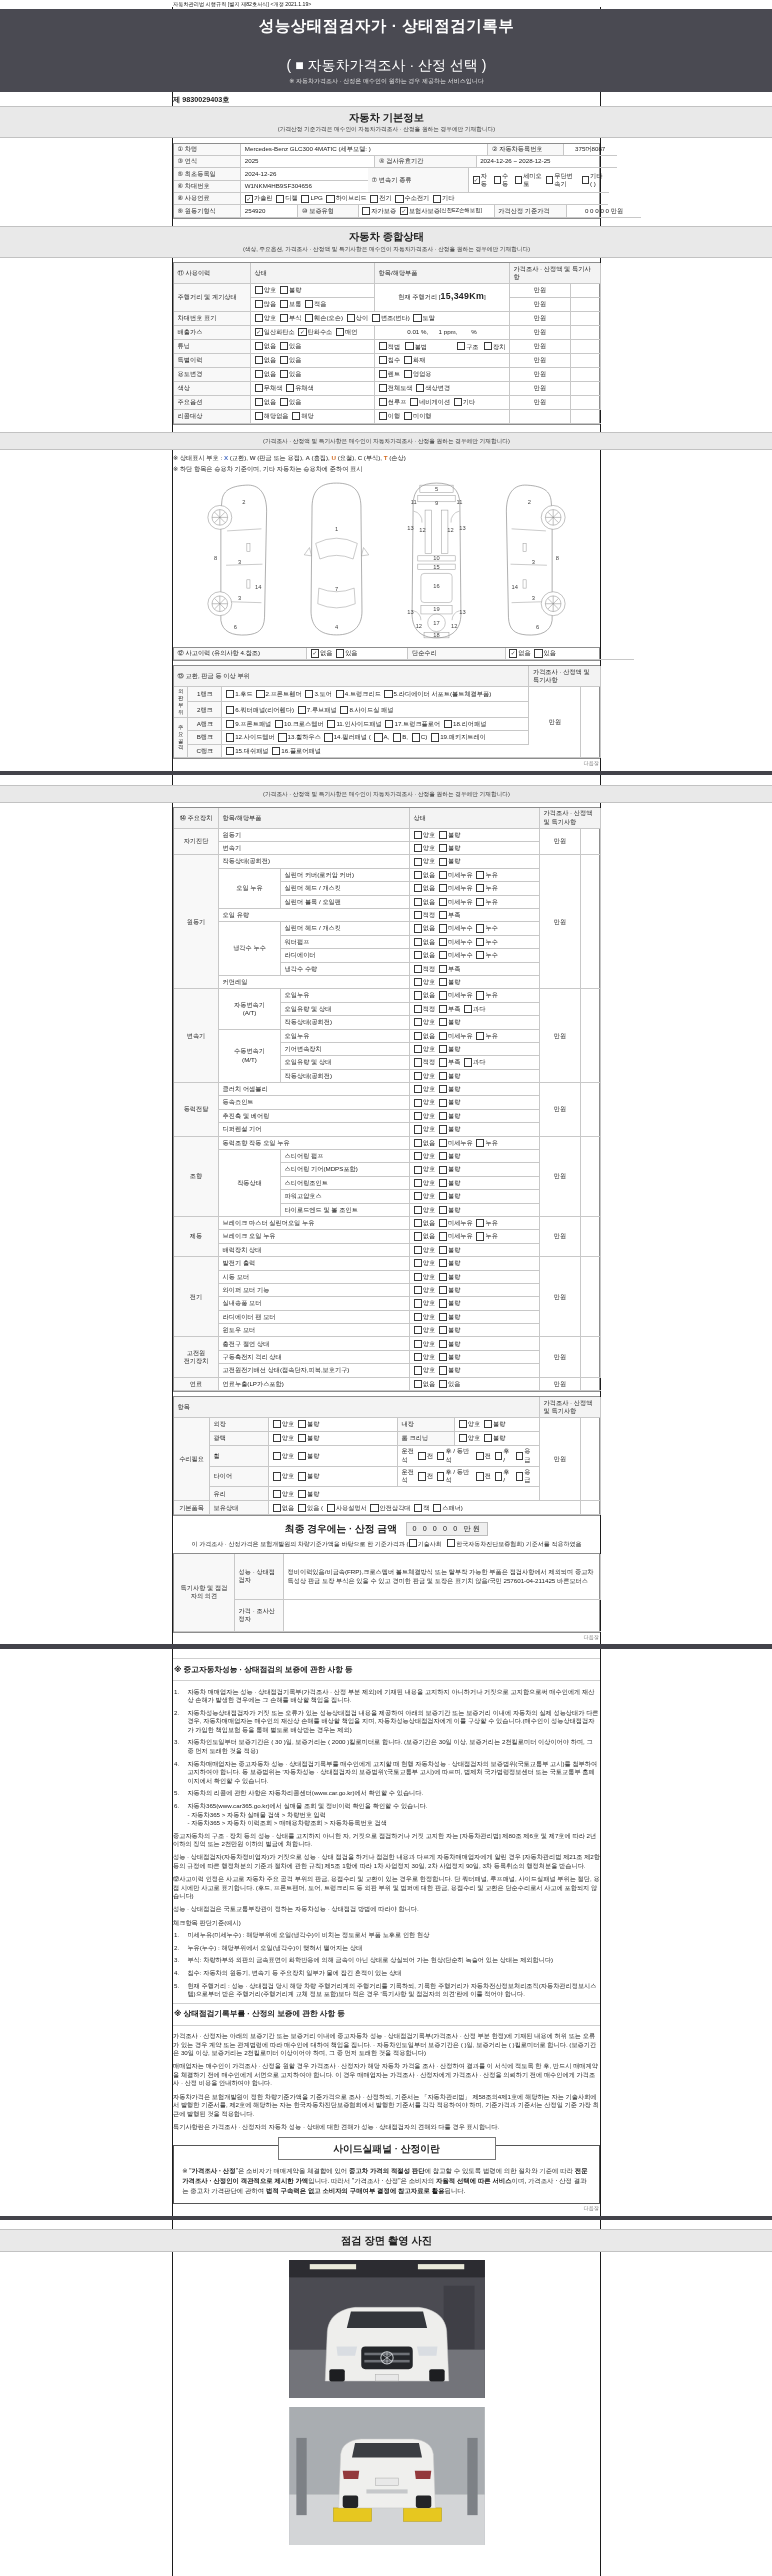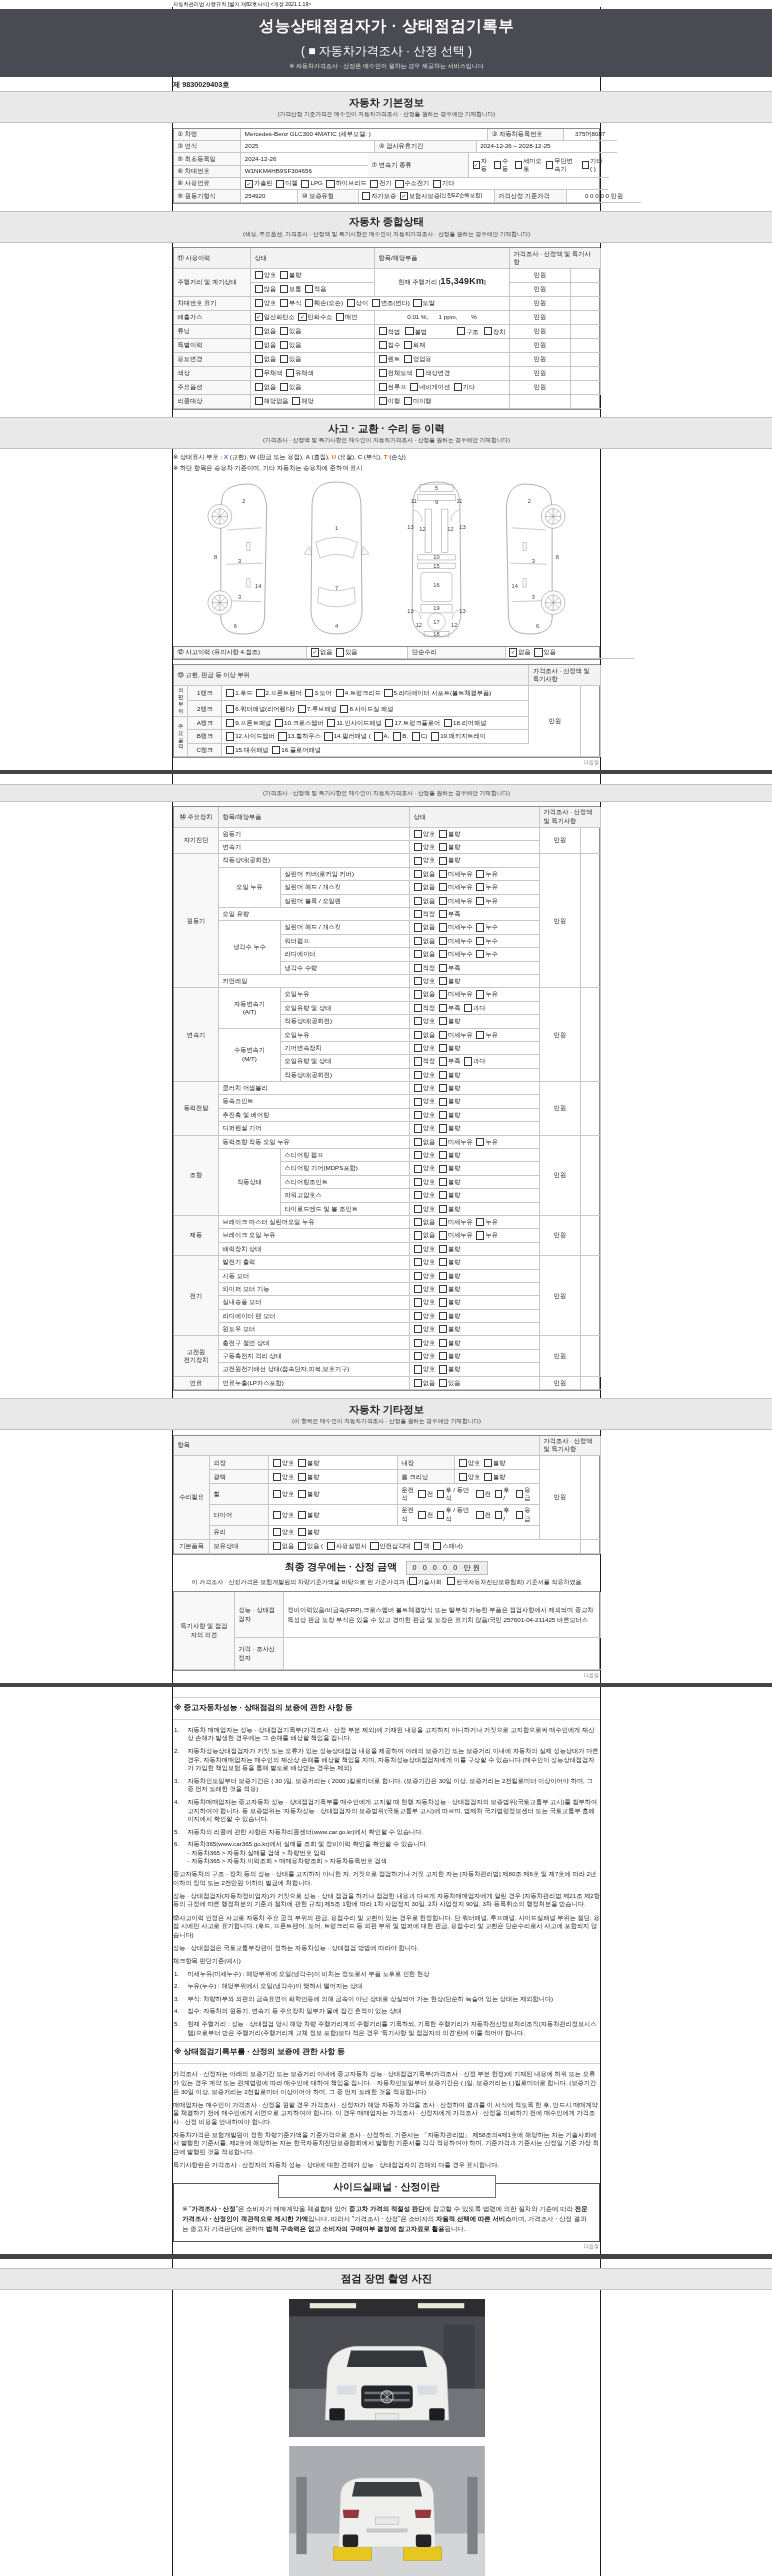--- a/index.html
+++ b/index.html
@@ -5,21 +5,21 @@
   html,body{margin:0;padding:0}
   body{width:773px;min-height:2576px;background:#fff;font-family:"Liberation Sans","DejaVu Sans",sans-serif;color:#222;position:relative}
   .vline{position:absolute;top:7.2px;bottom:0;width:1px;background:#1c1c1c;z-index:0}
   #vl{left:172px}#vr{left:600px}
   .z{position:relative;z-index:1}
   .inner{width:427px;margin:0 auto}
   .topstrip{height:8.2px;font-size:5.2px;color:#111;padding-top:1px}
   .topstrip span{margin-left:173px}
   .darkband{background:#4a4a52;color:#fff;text-align:center;padding:6.7px 0 5.7px}
   .darkband .t1{font-size:15.5px;font-weight:bold;letter-spacing:0.5px}
-  .darkband .t2{font-size:12px;margin-top:6px}
+  .darkband .t2{font-size:14px;margin-top:20px}
   .darkband .t3{font-size:6px;margin-top:2.6px;color:#e6e6e6}
   .docno{font-size:7.2px;font-weight:bold;padding:2.6px 0 1.5px}
   .secband{background:#e9e9e9;border-top:0.5px solid #c2c2c2;border-bottom:0.5px solid #c2c2c2;text-align:center;padding:3.6px 0 3.1px}
   .secband .st{font-size:10.3px;font-weight:bold}
   .secband .ss{font-size:5.7px;margin-top:1.5px;color:#333}
   .darkbar{height:4.6px;background:#43434a;margin:3.6px 0 9.3px}
   .tbl{border:0.5px solid #8d8d8d;border-bottom-width:1px;background:#fff;margin-top:4.1px}
   .grid{display:grid}
   .gc{border-right:0.5px solid #c8c8c8;border-bottom:0.5px solid #c8c8c8;padding:1.5px 3.6px;font-size:6.2px;display:flex;align-items:center;min-height:0;line-height:1.35}
   .gc:last-child{border-right:none}
@@ -163,21 +163,20 @@
         <div class="gc" style="grid-area: 10 / 5;"></div>
         <div class="gc lab" style="grid-area: 11 / 1;">리콜대상</div>
         <div class="gc" style="grid-area: 11 / 2;"><span class="cb"></span>해당없음 <span class="cb"></span>해당</div>
         <div class="gc" style="grid-area: 11 / 3;"><span class="cb"></span>이행 <span class="cb"></span>미이행</div>
         <div class="gc ctr" style="grid-area: 11 / 4;"></div>
         <div class="gc" style="grid-area: 11 / 5;"></div>
       </div>
     </div>
 
   <div class="secband" style="margin-top:7.2px">
-    <div class="st">사고 · 교환 · 수리 등 이력</div>
     <div class="ss">(가격조사 · 산정액 및 특기사항은 매수인이 자동차가격조사 · 산정을 원하는 경우에만 기재합니다)</div>
   </div>
   <div class="inner">
     <div id="legend" style="font-size:6.2px;margin-top:4.1px">※ 상태표시 부호 : <b style="color:#4a6fc3">X</b> (교환), <b style="color:#555555">W</b> (판금 또는 용접), <b style="color:#555555">A</b> (흠집), <b style="color:#d2691e">U</b> (요철), <b style="color:#555555">C</b> (부식), <b style="color:#d2691e">T</b> (손상) </div>
     <div style="font-size:6.2px;margin-top:2.1px">※ 하단 항목은 승용차 기준이며, 기타 자동차는 승용차에 준하여 표시</div>
     <div id="diagrams" style="display:flex;justify-content:center;gap:14.4px;margin:6.2px 0 5.2px">
         <svg width="85" height="156" viewBox="0 0 160 300">
           <g>
             <path d="M96 8 C64 10 52 20 50 38 L48 62 L48 268 C51 290 70 298 98 296 C120 294 131 286 132 262 L136 58 C136 24 122 6 96 8 Z" fill="#fff" stroke="#8a8a8a" stroke-width="1.3"></path>
             <path d="M60 96 L126 92 M58 162 L128 160 M58 232 L126 234" stroke="#9a9a9a" fill="none"></path>
@@ -411,24 +410,20 @@
         <div class="gc" style="grid-area: 42 / 2 / auto / 4;">고전원전기배선 상태(접속단자,피복,보호기구)</div>
         <div class="gc" style="grid-area: 42 / 4;"><span class="cb"></span>양호 <span class="cb"></span>불량</div>
         <div class="gc lab ctr" style="grid-area: 43 / 1 / span 1;">연료</div>
         <div class="gc" style="grid-area: 43 / 2 / auto / 4;">연료누출(LP가스포함)</div>
         <div class="gc" style="grid-area: 43 / 4;"><span class="cb"></span>없음 <span class="cb"></span>있음</div>
         <div class="gc ctr" style="grid-area: 43 / 5 / span 1;">만원</div>
         <div class="gc" style="grid-area: 43 / 6 / span 1;"></div>
       </div>
     </div>
 
-  <div class="secband" style="margin-top:7.2px">
-    <div class="st">자동차 기타정보</div>
-    <div class="ss">(이 항목은 매수인이 자동차가격조사 · 산정을 원하는 경우에만 기재합니다)</div>
-  </div>
   <div class="inner">
     <div id="etc-table" class="tbl grid" style="grid-template-columns: 36px 59px 129px 57px 85px 41px 19.6px; grid-auto-rows: minmax(14px, auto);">
         <div class="gc hd" style="grid-column: 1 / 6;">항목</div>
         <div class="gc hd" style="grid-column: 6 / 8;">가격조사 · 산정액 및 특기사항</div>
         <div class="gc lab ctr" style="grid-area: 2 / 1 / span 5;">수리필요</div>
         <div class="gc lab ctr" style="grid-area: 7 / 1;">기본품목</div>
         <div class="gc ctr" style="grid-area: 2 / 6 / span 5;">만원</div>
         <div class="gc" style="grid-area: 2 / 7 / span 5;"></div>
         <div class="gc" style="grid-area: 7 / 6;"></div>
         <div class="gc" style="grid-area: 7 / 7;"></div>

